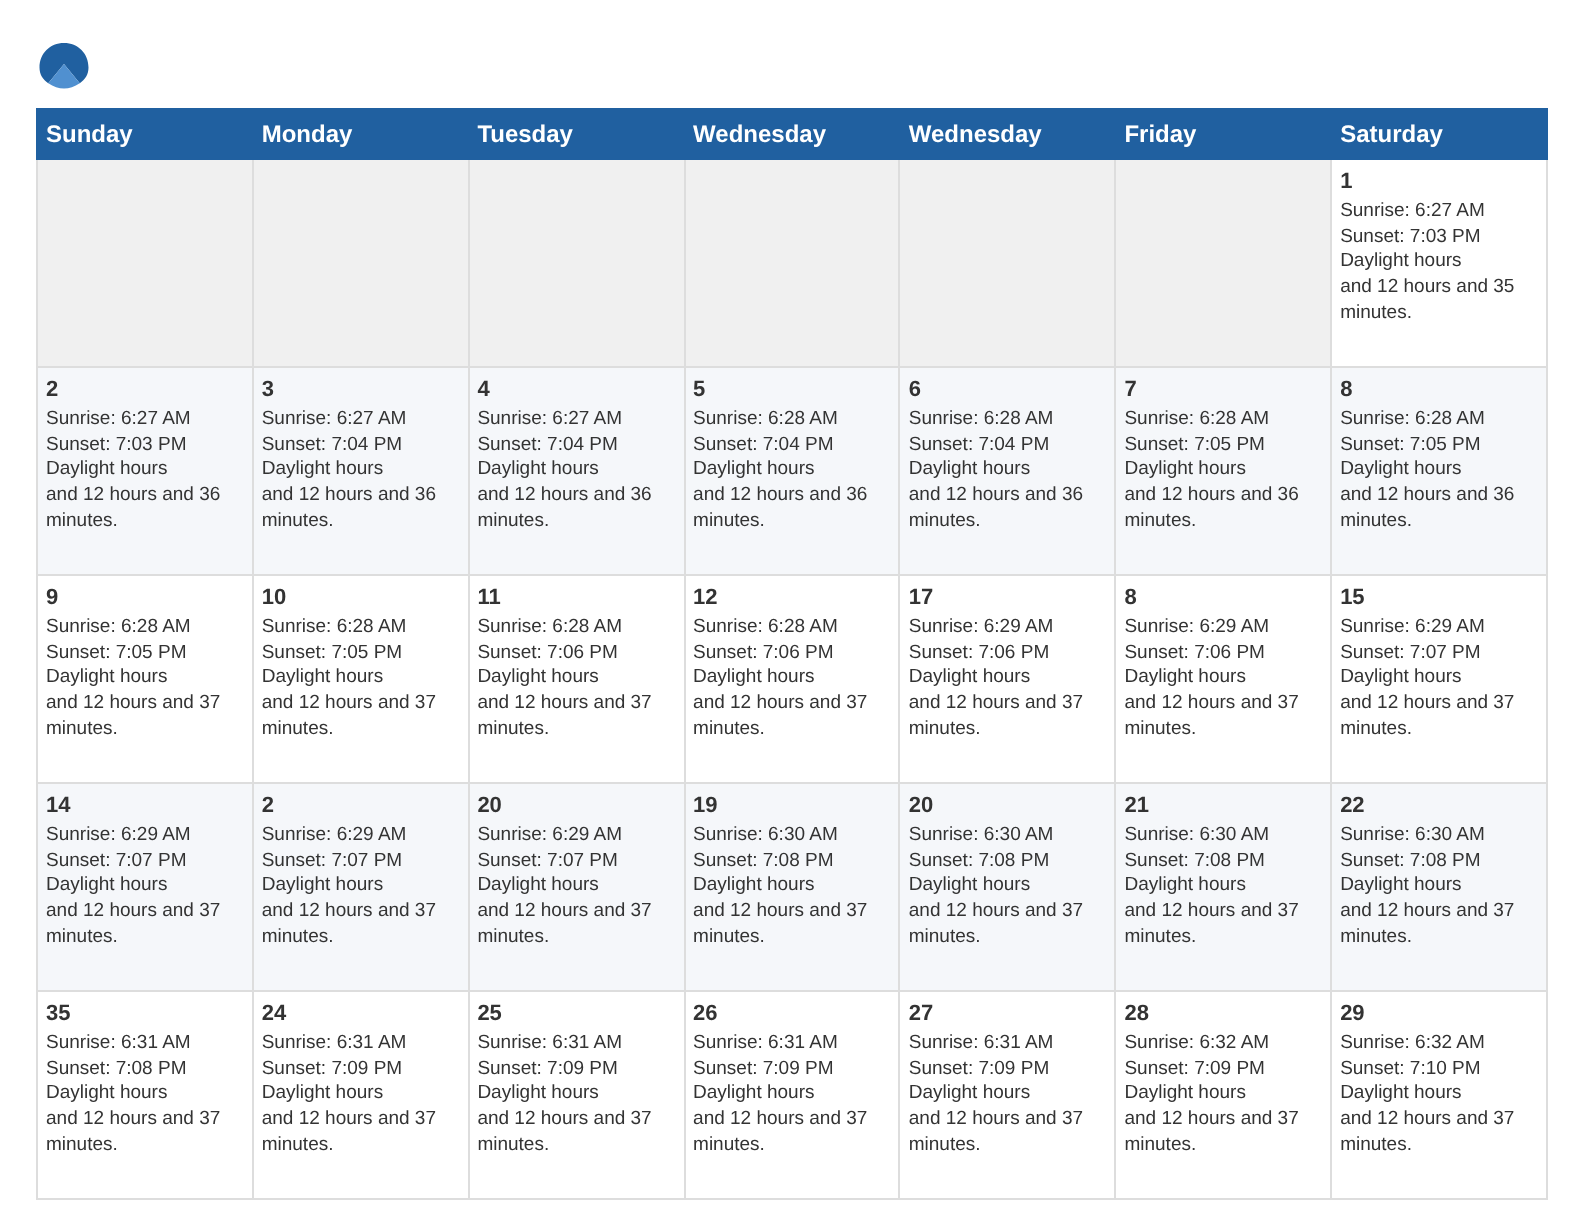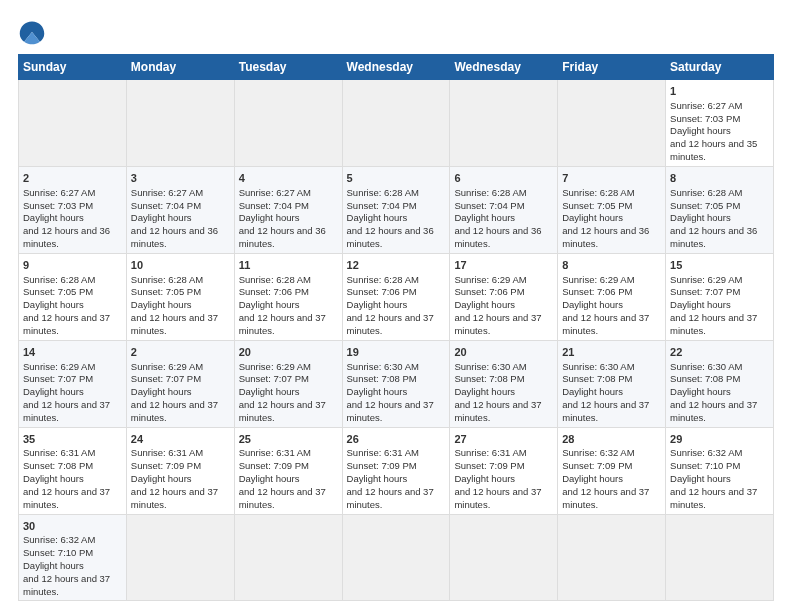--- a/index.html
+++ b/index.html
@@ -172,24 +172,15 @@
         </tr>
         <tr>
           <td><span class="day-num">35</span>Sunrise: 6:31 AM<br>Sunset: 7:08 PM<br>Daylight hours<br>and 12 hours and 37 minutes.</td>
           <td><span class="day-num">24</span>Sunrise: 6:31 AM<br>Sunset: 7:09 PM<br>Daylight hours<br>and 12 hours and 37 minutes.</td>
           <td><span class="day-num">25</span>Sunrise: 6:31 AM<br>Sunset: 7:09 PM<br>Daylight hours<br>and 12 hours and 37 minutes.</td>
           <td><span class="day-num">26</span>Sunrise: 6:31 AM<br>Sunset: 7:09 PM<br>Daylight hours<br>and 12 hours and 37 minutes.</td>
           <td><span class="day-num">27</span>Sunrise: 6:31 AM<br>Sunset: 7:09 PM<br>Daylight hours<br>and 12 hours and 37 minutes.</td>
           <td><span class="day-num">28</span>Sunrise: 6:32 AM<br>Sunset: 7:09 PM<br>Daylight hours<br>and 12 hours and 37 minutes.</td>
           <td><span class="day-num">29</span>Sunrise: 6:32 AM<br>Sunset: 7:10 PM<br>Daylight hours<br>and 12 hours and 37 minutes.</td>
         </tr>
-        <tr class="last-row">
-          <td><span class="day-num">30</span>Sunrise: 6:32 AM<br>Sunset: 7:10 PM<br>Daylight hours<br>and 12 hours and 37 minutes.</td>
-          <td class="empty-cell"></td>
-          <td class="empty-cell"></td>
-          <td class="empty-cell"></td>
-          <td class="empty-cell"></td>
-          <td class="empty-cell"></td>
-          <td class="empty-cell"></td>
-        </tr>
       </tbody>
   </table>
 </div>
 
 </body></html>

